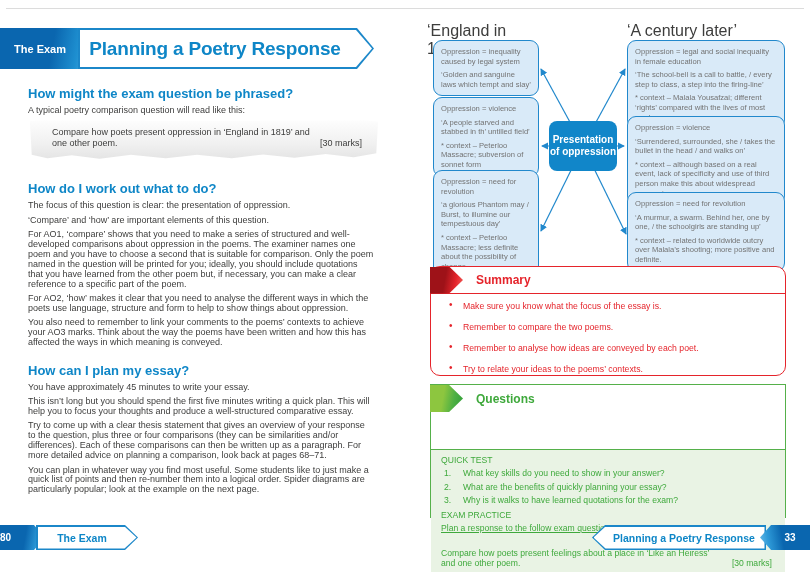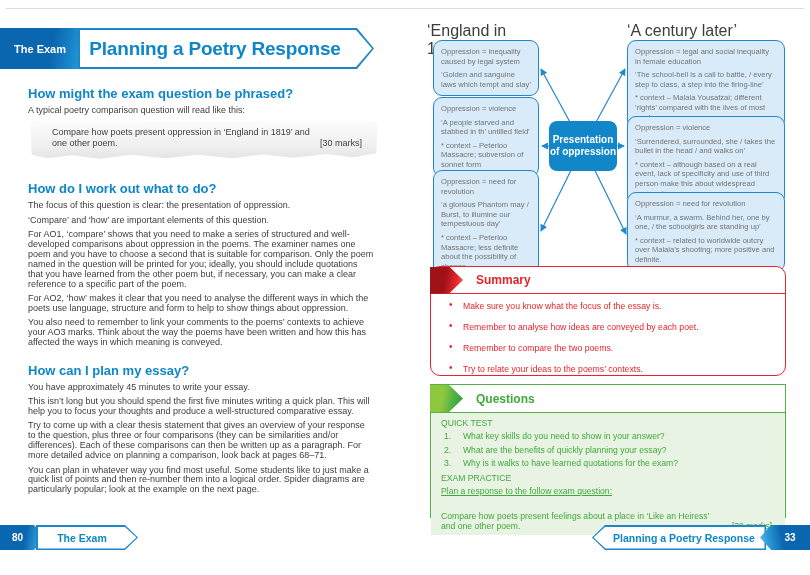--- a/index.html
+++ b/index.html
@@ -35,21 +35,21 @@
     padding:7px 16px 0 22px; }
   .question-strip .q-text { color:#3d3d3c; font-size:9px; line-height:10.5px; width:258px; }
   .question-strip .q-marks { position:absolute; right:16px; top:17.5px; color:#3d3d3c; font-size:9px; }
 
   .gap-s { height:7px; } .gap-m { height:10px; }
 
   
   .footer-num-left { position:absolute; left:0; top:525px; width:45px; height:25px;
     background:linear-gradient(100deg,#0a66af 55%, #2e9ad8 82%, #6cbde8 100%);
     clip-path:polygon(0 0, calc(100% - 11px) 0, 100% 50%, calc(100% - 11px) 100%, 0 100%);
-    display:flex; align-items:center; justify-content:center; }
+    display:flex; align-items:center; }
   .footer-num-left span { color:#fff; font-weight:bold; font-size:10px; padding-right:10px; }
   .footer-banner-left { position:absolute; left:36px; top:525px; width:102px; height:25px; background:#1b87c9;
     clip-path:polygon(0 0, calc(100% - 13px) 0, 100% 50%, calc(100% - 13px) 100%, 0 100%); }
   .footer-banner-left .inner { position:absolute; inset:1.5px; background:#fff;
     clip-path:polygon(0 0, calc(100% - 12px) 0, 100% 50%, calc(100% - 12px) 100%, 0 100%);
     display:flex; align-items:center; justify-content:center; }
   .footer-banner-left .inner span { color:#0e86c7; font-weight:bold; font-size:10.5px; padding-right:10px; }
 
   
   .page-right { position:absolute; left:405px; top:0; width:405px; height:575px; }
@@ -86,21 +86,21 @@
     clip-path:polygon(0 0, 58% 0, 100% 50%, 58% 100%, 0 100%); }
   .chevron-icon.red { background:linear-gradient(100deg,#9e1218 45%, #e5242b 75%, #f0625c 100%); }
   .chevron-icon.green { background:linear-gradient(100deg,#8dc63f 40%, #4eb043 70%, #2f9e38 100%); }
   .summary-head .head-label { color:#e5242b; font-weight:bold; font-size:12px; margin-left:13px; }
   .summary-list { list-style:none; padding:7px 10px 0 10px; }
   .summary-list li { position:relative; color:#e5242b; font-size:8.7px; line-height:10px; padding-left:22px; margin-bottom:11px; }
   .summary-list li::before { content:"•"; position:absolute; left:8px; top:-1px; font-size:10px; }
 
   
   .questions-panel { position:absolute; left:25px; top:384px; width:356px; height:134px;
-    border:1.2px solid #55b04a; background:#fff; display:flex; flex-direction:column; }
+    border:1.2px solid #55b04a; background:#fff; display:flex; flex-direction:column;gap:37px; }
   .questions-head { height:27px; display:flex; align-items:center; flex:0 0 auto; }
   .questions-head .head-label { color:#3fa93c; font-weight:bold; font-size:12px; margin-left:13px; }
   .questions-body { flex:1; background:#e9f3e4; border-top:1px solid #55b04a; padding:5px 11px 4px 10px;
     color:#3fa93c; font-size:8.6px; line-height:10px; }
   .q-label { margin-bottom:3px; }
   .quick-list { list-style:none; margin-bottom:5px; }
   .quick-list li { counter-increment:qt; margin-bottom:3.5px; padding-left:22px; position:relative; }
   .quick-list li::before { content:counter(qt) "."; position:absolute; left:3px; }
   .ep-intro { margin-bottom:15px;text-decoration:underline; }
   .ep-q { position:relative; }
@@ -228,22 +228,22 @@
       <span>Presentation of oppression</span>
     </div>
 
     <div class="summary-panel">
       <div class="summary-head">
         <div class="chevron-icon red"></div>
         <div class="head-label">Summary</div>
       </div>
       <ul class="summary-list">
           <li>Make sure you know what the focus of the essay is.</li>
+          <li>Remember to compare the two poems.</li>
           <li>Remember to analyse how ideas are conveyed by each poet.</li>
-          <li>Remember to compare the two poems.</li>
           <li>Try to relate your ideas to the poems’ contexts.</li>
         </ul>
     </div>
 
     <div class="questions-panel">
       <div class="questions-head">
         <div class="chevron-icon green"></div>
         <div class="head-label">Questions</div>
       </div>
       <div class="questions-body">

